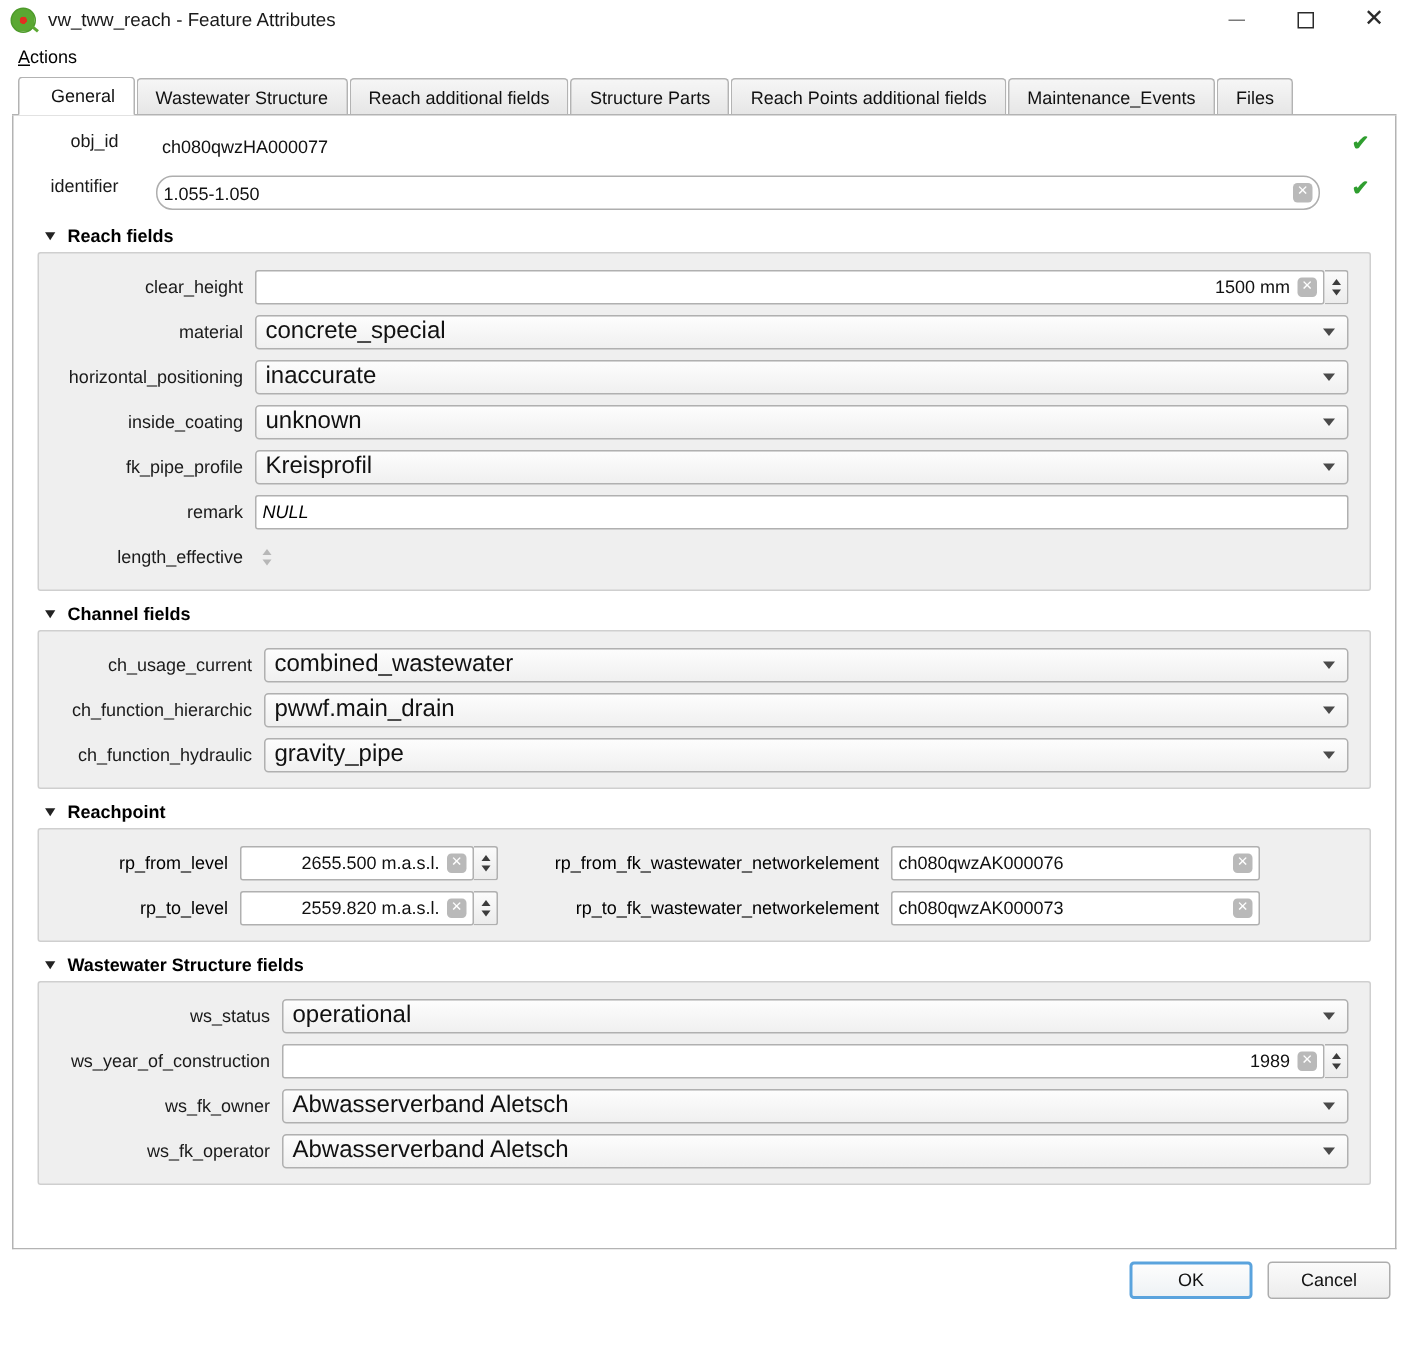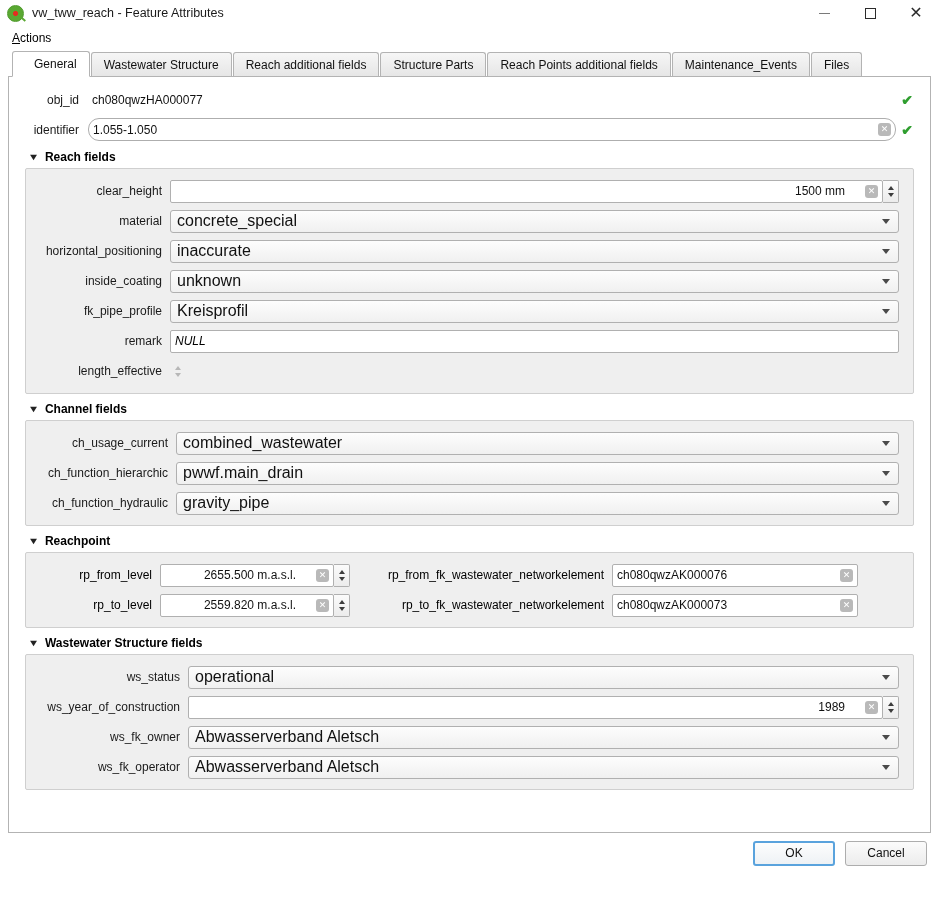--- a/index.html
+++ b/index.html
@@ -117,23 +117,23 @@
     border-top: none;
     background: #ffffff;
     height: 756px;
     padding: 10px 12px 0 12px;
     overflow: hidden;
   }
 
   
   .toprow {
     display: flex;
-    align-items: center;
     height: 25px;
     margin-bottom: 5px;
+    gap: 16px;
   }
   .toprow .lbl {
     width: 67px;
     text-align: right;
     padding-right: 9px;
     font-size: 12px;
     color: #1a1a1a;
     flex: none;
   }
   .flat-input {
@@ -239,21 +239,20 @@
     flex: 1;
     height: 23px;
     border: 1px solid #b0b0b0;
     border-radius: 2px;
     background: #ffffff;
     display: flex;
     align-items: center;
     padding: 0 4px;
     font-size: 12px;
     color: #111;
-    gap: 15px;
   }
   .lineedit.placeholder { color: #000000; font-style: italic; }
   .lineedit .val { flex: 1; }
   .lineedit .val.right { text-align: right; }
 
   .clearbtn {
     width: 13px; height: 13px;
     border-radius: 3px;
     background: #b9b9b9;
     color: #ffffff;
@@ -290,21 +289,21 @@
 
   
   .rp-row {
     display: flex;
     align-items: center;
     height: 24px;
     margin-bottom: 6px;
   }
   .rp-row:last-child { margin-bottom: 0; }
   .rp-label-l { width: 120px; text-align: right; padding-right: 8px; font-size: 12px; flex:none; }
-  .rp-field-l { width: 190px; display: flex; align-items: flex-start; flex: none; }
+  .rp-field-l { width: 172px; display: flex; align-items: flex-start; flex: none; }
   .rp-label-r { width: 262px; text-align: right; padding-right: 8px; font-size: 12px; flex:none; }
   .rp-field-r { width: 246px; display: flex; align-items: center; flex: none; }
 
   
   .buttonbar {
     height: 40px;
     display: flex;
     align-items: center;
     justify-content: flex-end;
     padding-right: 12px;

